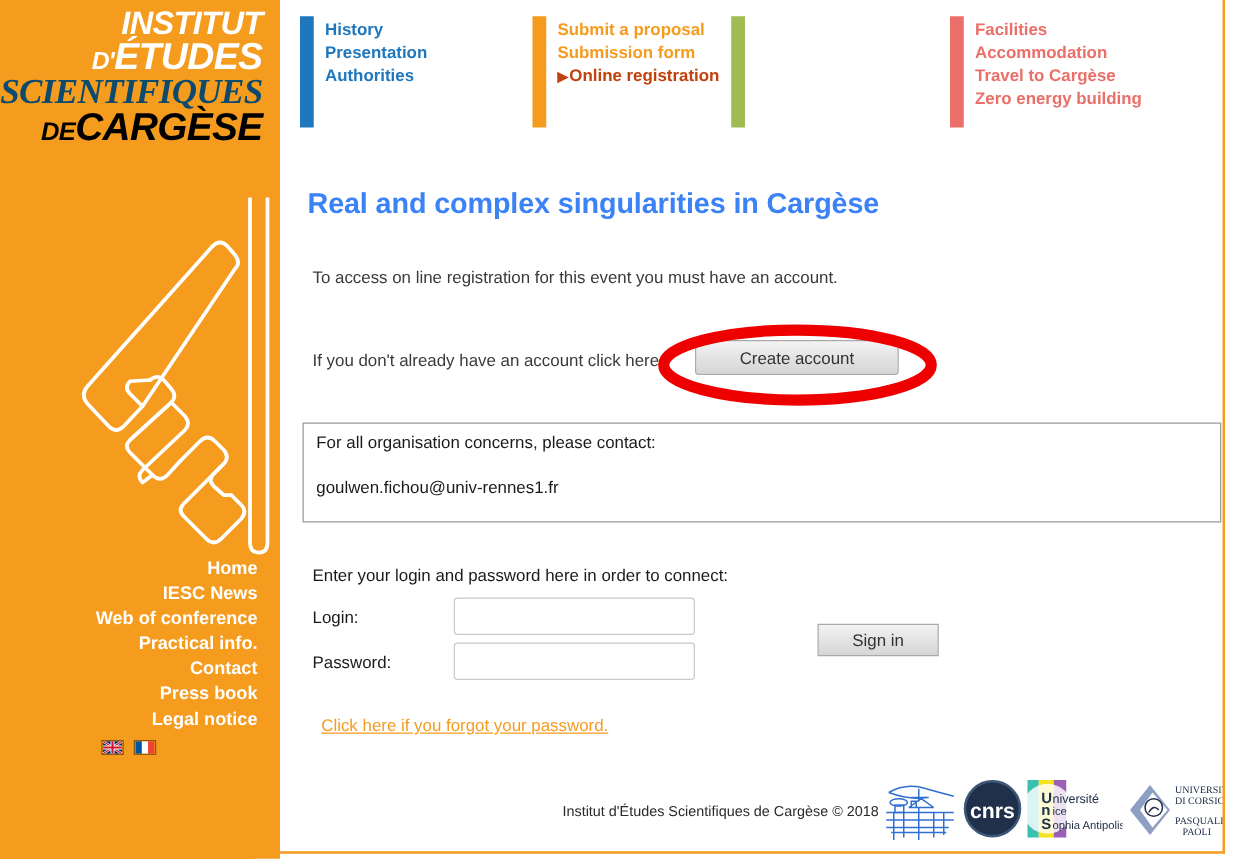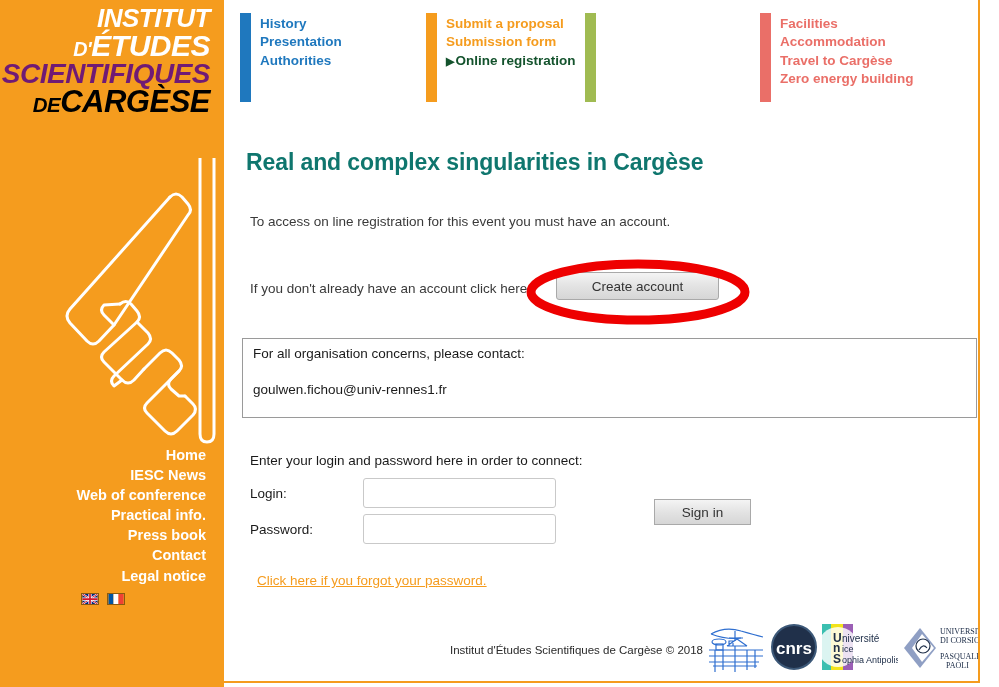--- a/index.html
+++ b/index.html
@@ -62,21 +62,21 @@
     font-style: italic;
     letter-spacing: -0.5px;
     line-height: 0.97;
   }
   #logo .l {
     display: block;
     white-space: nowrap;
   }
   #logo .l1 { font-size: 26px; color: #ffffff; padding-right: 4px; }
   #logo .l2 { font-size: 30px; color: #ffffff; padding-right: 4px; }
-  #logo .l3 { font-size: 28px; color: #701a75; padding-right: 4px; }
+  #logo .l3 { font-size: 28px; color: #0c4a6e; padding-right: 4px; font-family: Liberation Serif, serif; }
   #logo .l4 { font-size: 31px; color: #000000; padding-right: 4px; }
   #logo .small { font-size: 0.66em; }
 
   #sidebar-graphic {
     position: absolute;
     left: 52px;
     top: 158px;
     width: 172px;
     height: 288px;
   }
@@ -166,21 +166,21 @@
     width: 740px;
     height: 687px;
   }
 
   #page-title {
     position: absolute;
     left: 6px;
     top: 134px;
     font-size: 23px;
     font-weight: bold;
-    color: #0f766e;
+    color: #3b82f6;
     letter-spacing: -0.1px;
   }
 
   #intro-text {
     position: absolute;
     left: 10px;
     top: 200px;
     font-size: 13.5px;
     color: #3a3a3a;
   }
@@ -346,22 +346,22 @@
         <path d="M127 213 L119 221 Q114 226 119 231 L127 238 L133 238"></path>
         <path d="M148 0 L148 276 Q148 284 155 284 Q162 284 162 276 L162 0"></path>
       </g>
     </svg>
 
     <nav id="sidebar-menu">
       <a href="#">Home</a>
       <a href="#">IESC News</a>
       <a href="#">Web of conference</a>
       <a href="#">Practical info.</a>
+      <a href="#">Contact</a>
       <a href="#">Press book</a>
-      <a href="#">Contact</a>
       <a href="#">Legal notice</a>
     </nav>
 
     <div id="flags">
       <svg class="flag" viewBox="0 0 60 40">
         <rect width="60" height="40" fill="#00247d"></rect>
         <path d="M0,0 L60,40 M60,0 L0,40" stroke="#ffffff" stroke-width="8"></path>
         <path d="M0,0 L60,40 M60,0 L0,40" stroke="#cf142b" stroke-width="4"></path>
         <path d="M30,0 V40 M0,20 H60" stroke="#ffffff" stroke-width="13"></path>
         <path d="M30,0 V40 M0,20 H60" stroke="#cf142b" stroke-width="7"></path>
@@ -383,21 +383,21 @@
         <a href="#" style="color:#1f78be">Presentation</a>
         <a href="#" style="color:#1f78be">Authorities</a>
       </div>
     </div>
 
     <div class="navcol" id="navcol-1">
       <div class="navbar-accent" style="background:#f59c1e"></div>
       <div class="navlinks">
         <a href="#" style="color:#f59c1e">Submit a proposal</a>
         <a href="#" style="color:#f59c1e">Submission form</a>
-        <a href="#" style="color:#14532d"><span class="caret">▶</span><span>Online registration</span></a>
+        <a href="#" style="color:#c2410c"><span class="caret">▶</span><span>Online registration</span></a>
       </div>
     </div>
 
     <div class="navcol" id="navcol-2">
       <div class="navbar-accent" style="background:#a0bb52"></div>
     </div>
 
     <div class="navcol" id="navcol-3">
       <div class="navbar-accent" style="background:#ea6f68"></div>
       <div class="navlinks">

